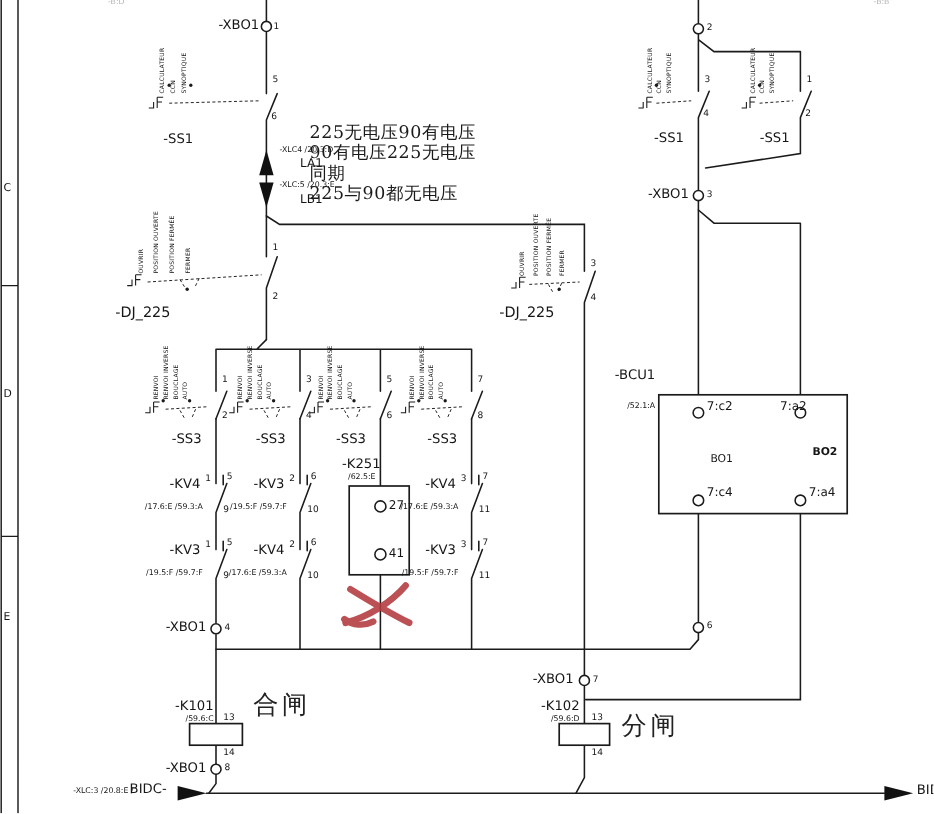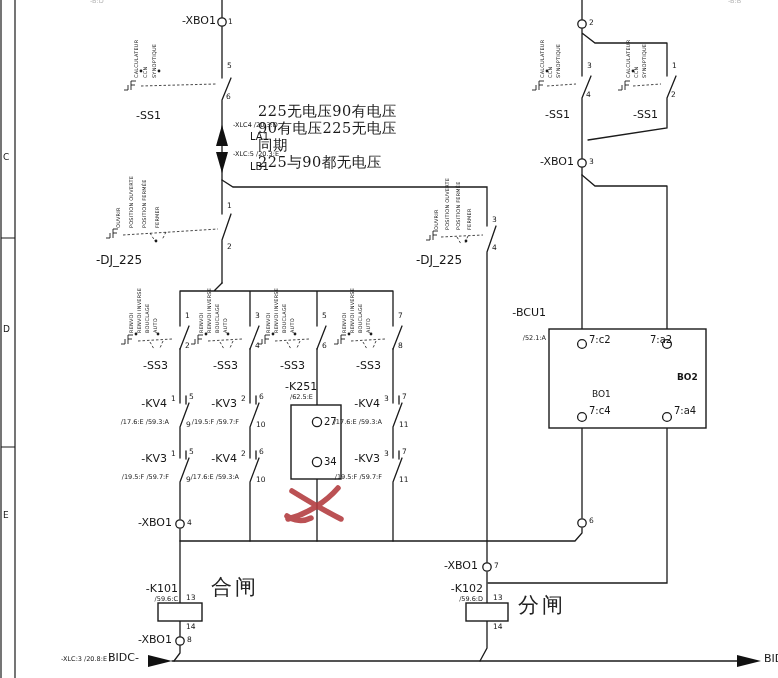--- a/index.html
+++ b/index.html
@@ -265,26 +265,26 @@
 <span class="l f7 r" style="left:320px;top:419px;width:62px">/17.6:E /59.3:A</span>
 <span class="l f11 r" style="left:330px;top:453px;width:50px">-KV3</span>
 <span class="l n" style="left:384px;top:450px">3</span>
 <span class="l n" style="left:402px;top:448px">7</span>
 <span class="l n" style="left:399px;top:476px">11</span>
 <span class="l f7 r" style="left:320px;top:474px;width:62px">/19.5:F /59.7:F</span>
 
 <span class="l f11" style="left:285px;top:381px">-K251</span>
 <span class="l f7" style="left:290px;top:394px">/62.5:E</span>
 <span class="l f10" style="left:324px;top:417px">27</span>
-<span class="l f10" style="left:324px;top:457px">34</span>
+<span class="l f10" style="left:324px;top:457px">41</span>
 
 <span class="l f11 r" style="left:488px;top:307px;width:58px">-BCU1</span>
 <span class="l f7 r" style="left:498px;top:335px;width:48px">/52.1:A</span>
 <span class="l f10" style="left:589px;top:335px">7:c2</span>
-<span class="l f9" style="left:592px;top:390px">BO1</span>
+<span class="l f9" style="left:592px;top:379px">BO1</span>
 <span class="l f10" style="left:589px;top:406px">7:c4</span>
 <span class="l f10" style="left:650px;top:335px">7:a2</span>
 <span class="l f9 b" style="left:677px;top:373px">BO2</span>
 <span class="l f10" style="left:674px;top:406px">7:a4</span>
 
 <span class="l f11 r" style="left:120px;top:583px;width:58px">-K101</span>
 <span class="l f7 r" style="left:128px;top:596px;width:50px">/59.6:C</span>
 <span class="l n" style="left:186px;top:594px">13</span>
 <span class="l n" style="left:186px;top:623px">14</span>
 <span class="l big" style="left:211px;top:576px">合闸</span>

